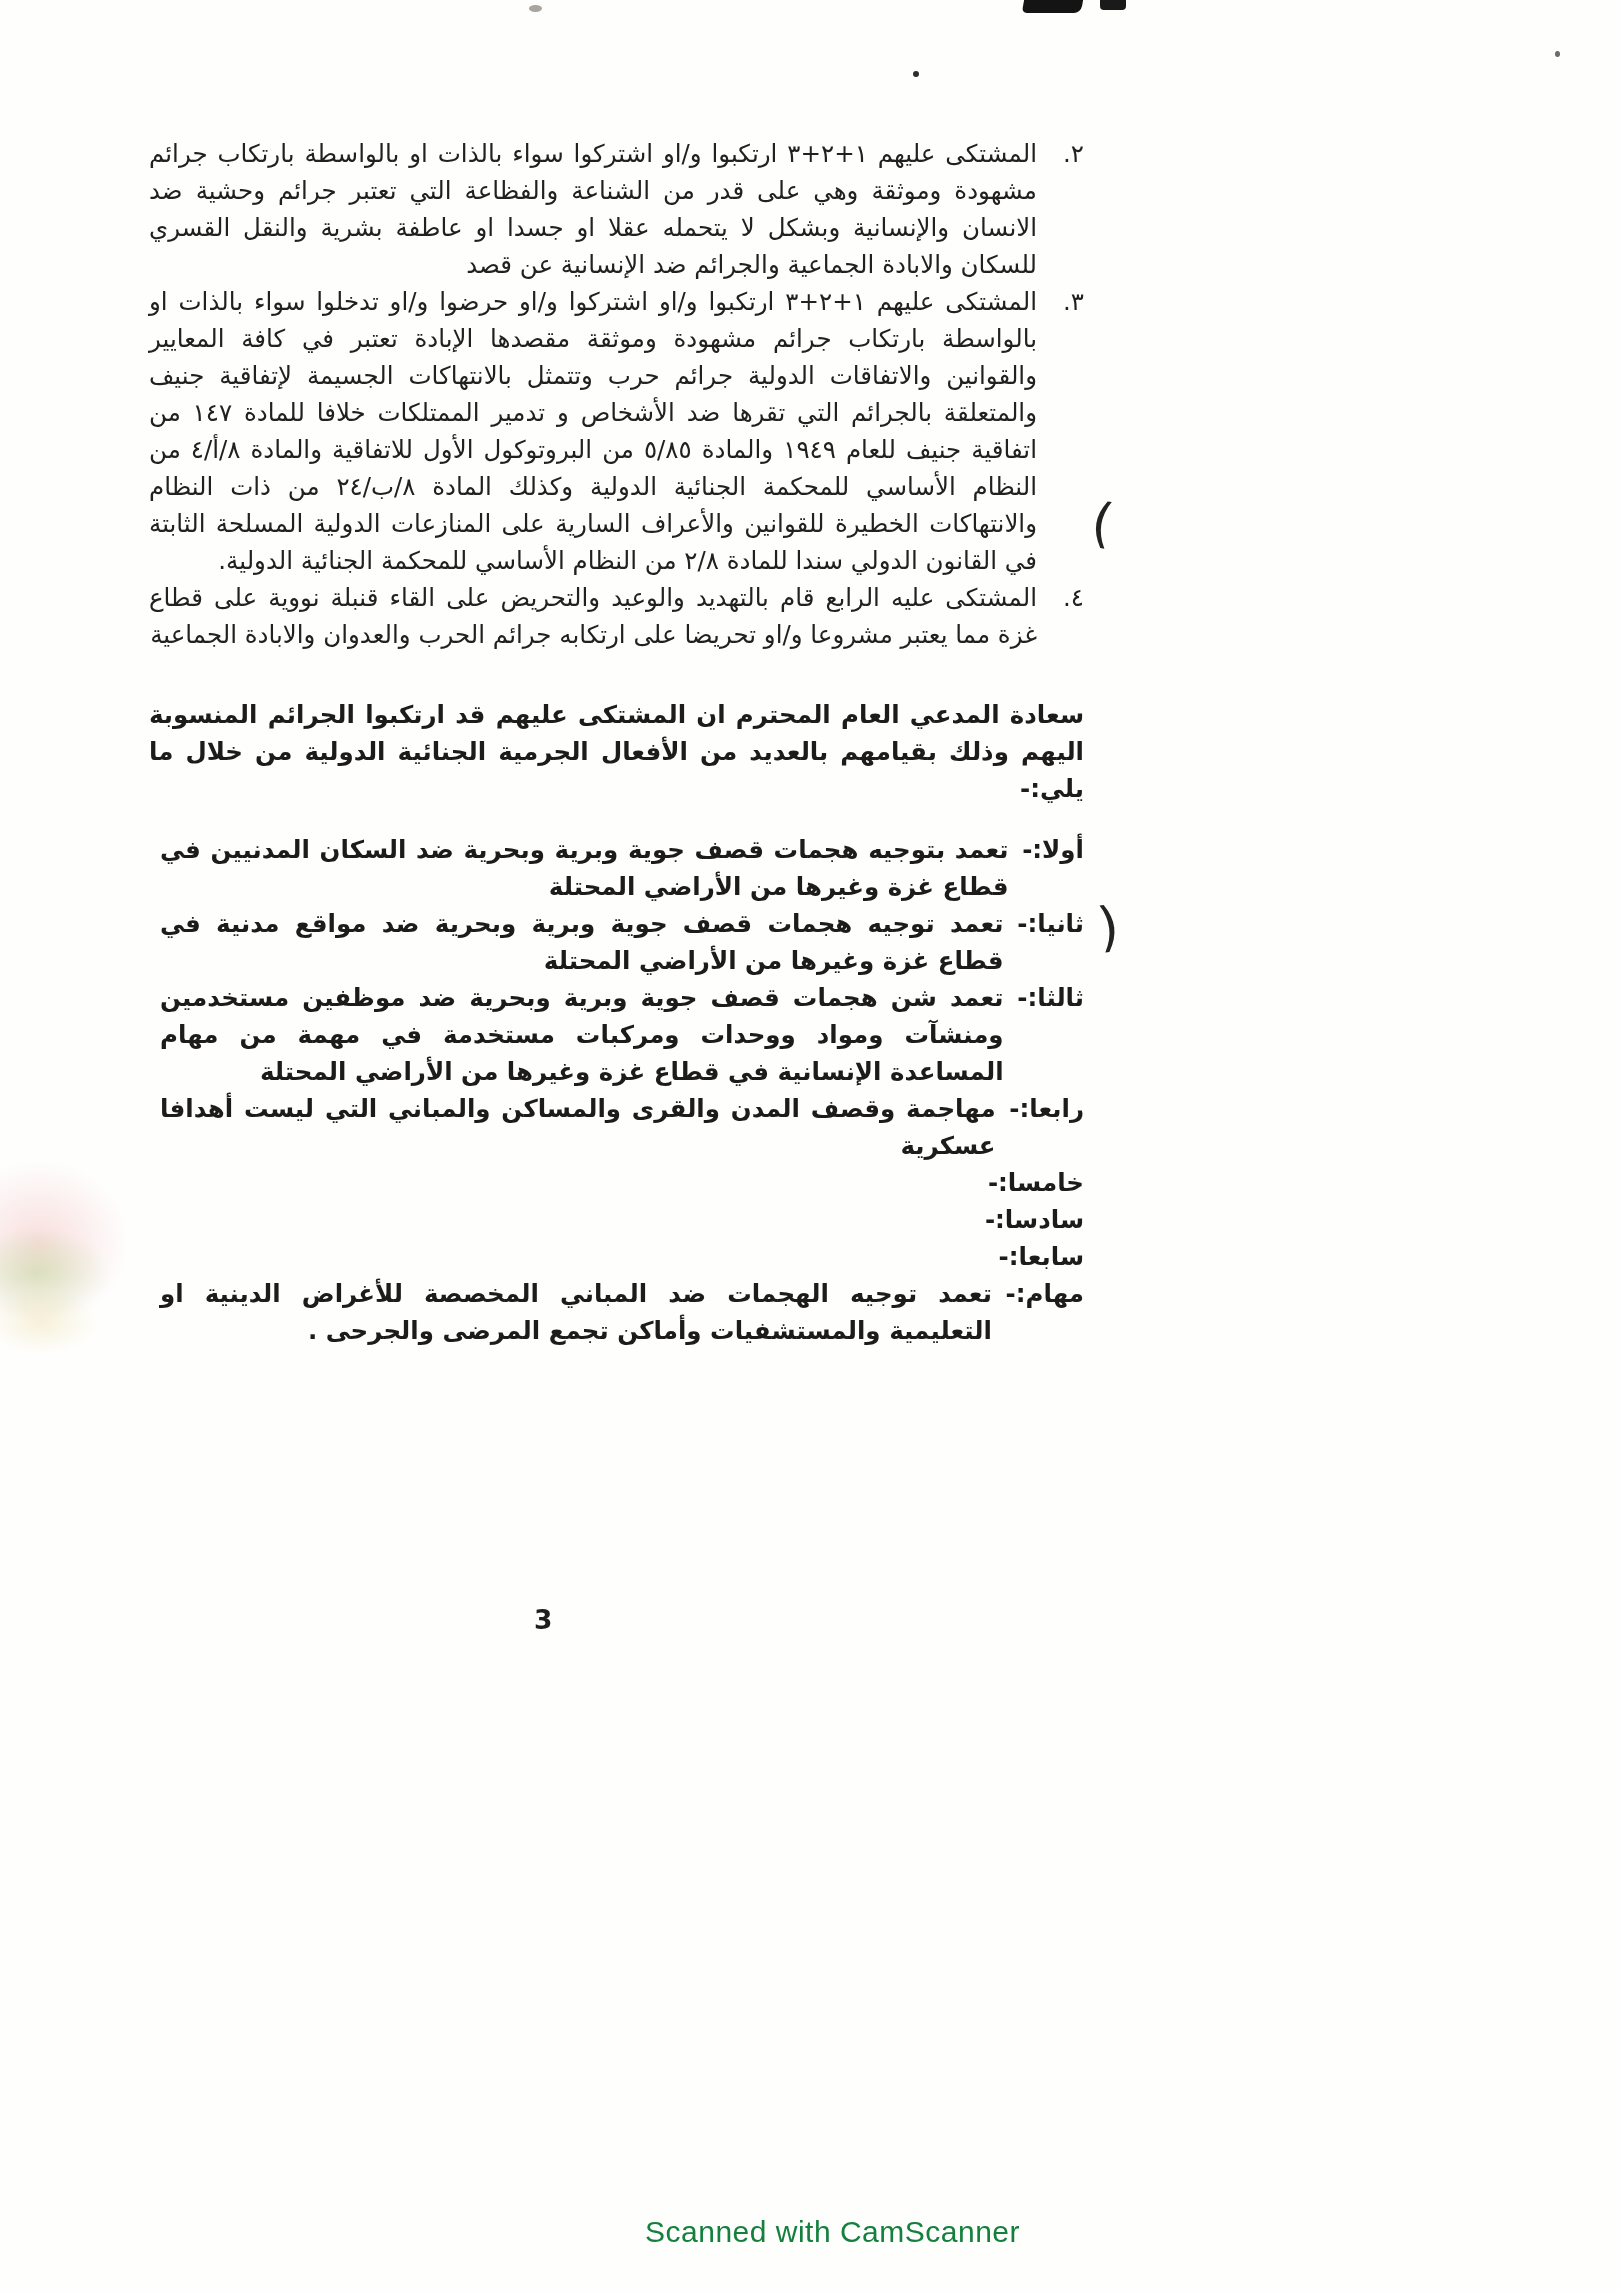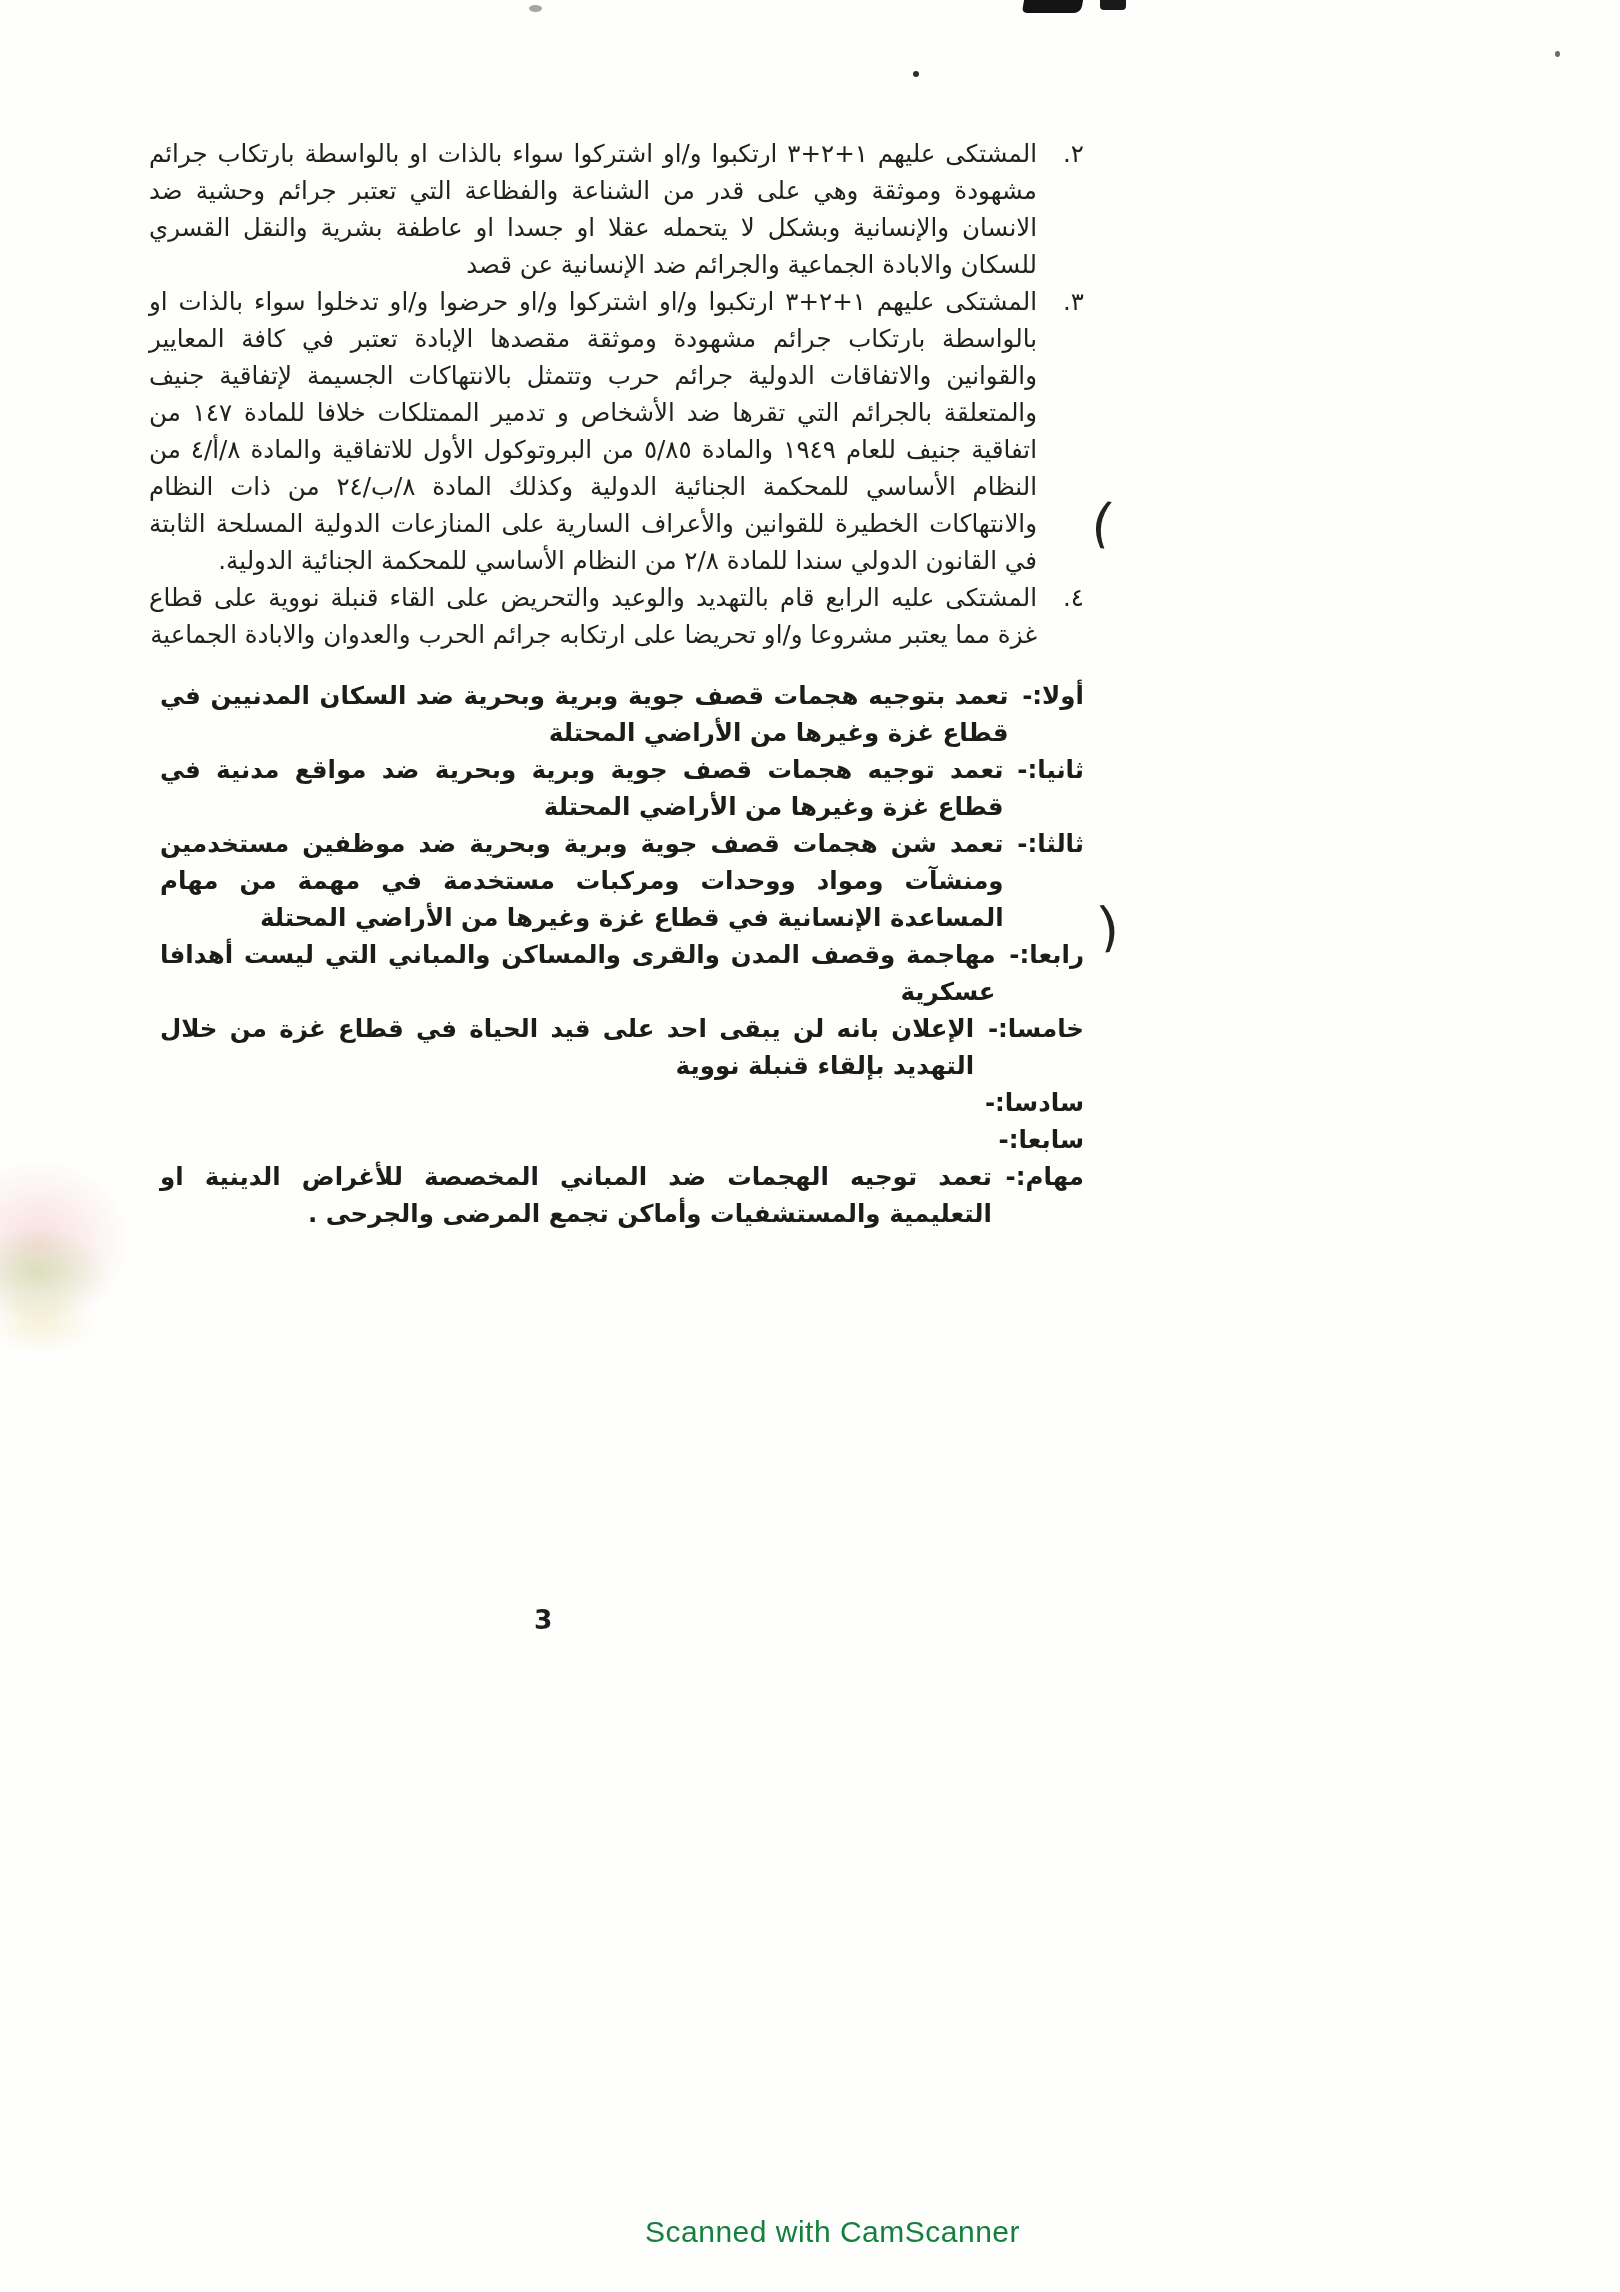--- a/index.html
+++ b/index.html
@@ -98,20 +98,21 @@
     <div class="num-item">
       <span class="marker">٣.</span>
       <div class="item-text">المشتكى عليهم ١+٢+٣ ارتكبوا و/او اشتركوا و/او حرضوا و/او تدخلوا سواء بالذات او بالواسطة بارتكاب جرائم مشهودة وموثقة مقصدها الإبادة تعتبر في كافة المعايير والقوانين والاتفاقات الدولية جرائم حرب وتتمثل بالانتهاكات الجسيمة لإتفاقية جنيف والمتعلقة بالجرائم التي تقرها ضد الأشخاص و تدمير الممتلكات خلافا للمادة ١٤٧ من اتفاقية جنيف للعام ١٩٤٩ والمادة ٥/٨٥ من البروتوكول الأول للاتفاقية والمادة ٨/أ/٤ من النظام الأساسي للمحكمة الجنائية الدولية وكذلك المادة ٨/ب/٢٤ من ذات النظام والانتهاكات الخطيرة للقوانين والأعراف السارية على المنازعات الدولية المسلحة الثابتة في القانون الدولي سندا للمادة ٢/٨ من النظام الأساسي للمحكمة الجنائية الدولية.</div>
     </div>
 
     <div class="num-item">
       <span class="marker">٤.</span>
       <div class="item-text">المشتكى عليه الرابع قام بالتهديد والوعيد والتحريض على القاء قنبلة نووية على قطاع غزة مما يعتبر مشروعا و/او تحريضا على ارتكابه جرائم الحرب والعدوان والابادة الجماعية</div>
     </div>
 
+    <div class="intro">سعادة المدعي العام المحترم ان المشتكى عليهم قد ارتكبوا الجرائم المنسوبة اليهم وذلك بقيامهم بالعديد من الأفعال الجرمية الجنائية الدولية من خلال ما يلي:-</div>
 
     <div class="ords">
 
       <div class="ord-item">
         <span class="ord-label">أولا:-</span>
         <div class="ord-text">تعمد بتوجيه هجمات قصف جوية وبرية وبحرية ضد السكان المدنيين في قطاع غزة وغيرها من الأراضي المحتلة</div>
       </div>
 
       <div class="ord-item">
         <span class="ord-label">ثانيا:-</span>
@@ -123,21 +124,20 @@
         <div class="ord-text">تعمد شن هجمات قصف جوية وبرية وبحرية ضد موظفين مستخدمين ومنشآت ومواد ووحدات ومركبات مستخدمة في مهمة من مهام المساعدة الإنسانية في قطاع غزة وغيرها من الأراضي المحتلة</div>
       </div>
 
       <div class="ord-item">
         <span class="ord-label">رابعا:-</span>
         <div class="ord-text">مهاجمة وقصف المدن والقرى والمساكن والمباني التي ليست أهدافا عسكرية</div>
       </div>
 
       <div class="ord-item">
         <span class="ord-label">خامسا:-</span>
-        <div class="ord-text">الإعلان بانه لن يبقى احد على قيد الحياة في قطاع غزة من خلال التهديد بإلقاء قنبلة نووية</div>
       </div>
 
       <div class="ord-item">
         <span class="ord-label">سادسا:-</span>
       </div>
 
       <div class="ord-item">
         <span class="ord-label">سابعا:-</span>
       </div>
 

